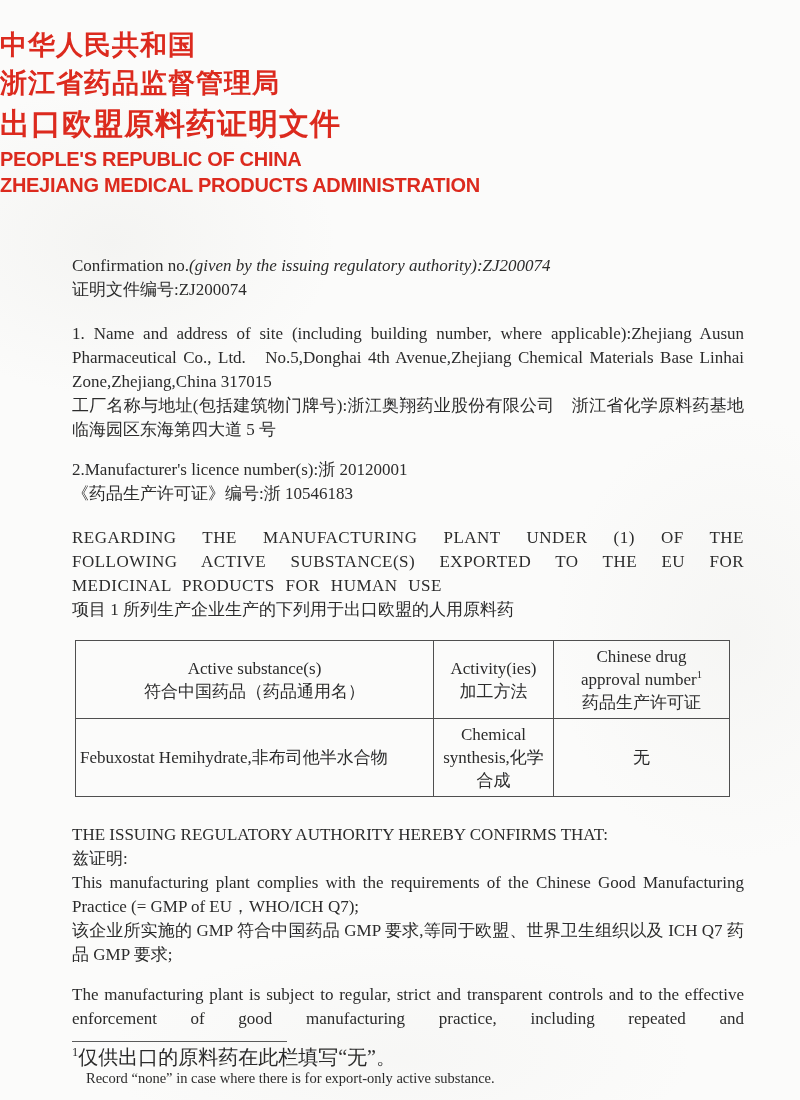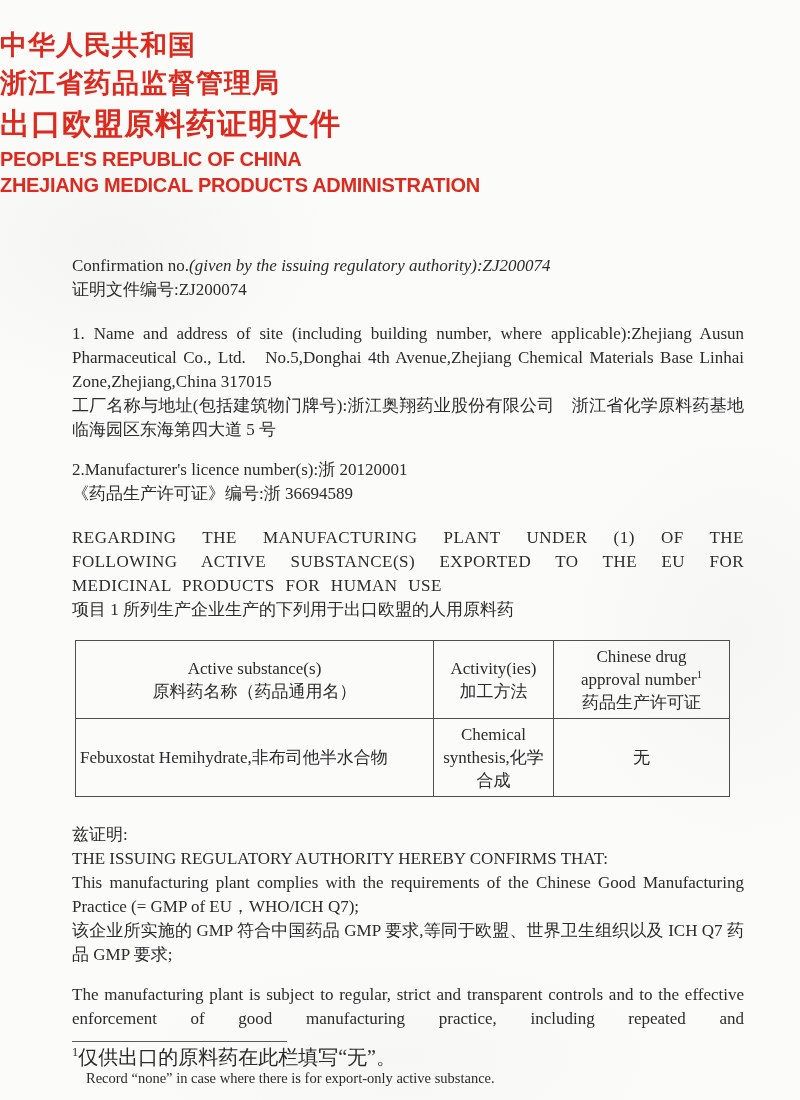--- a/index.html
+++ b/index.html
@@ -98,61 +98,61 @@
       <div>证明文件编号:ZJ200074</div>
     </div>
 
     <div class="p-site">
       <div>1. Name and address of site (including building number, where applicable):Zhejiang Ausun Pharmaceutical Co., Ltd.&nbsp;&nbsp;&nbsp;No.5,Donghai 4th Avenue,Zhejiang Chemical Materials Base Linhai Zone,Zhejiang,China 317015</div>
       <div>工厂名称与地址(包括建筑物门牌号):浙江奥翔药业股份有限公司　浙江省化学原料药基地临海园区东海第四大道 5 号</div>
     </div>
 
     <div class="p-licence">
       <div>2.Manufacturer's licence number(s):浙 20120001</div>
-      <div>《药品生产许可证》编号:浙 36694589</div>
+      <div>《药品生产许可证》编号:浙 10546183</div>
     </div>
 
     <div class="p-regarding">
       <div class="caps-line">REGARDING THE MANUFACTURING PLANT UNDER (1) OF THE FOLLOWING ACTIVE SUBSTANCE(S) EXPORTED TO THE EU FOR MEDICINAL PRODUCTS FOR HUMAN USE</div>
       <div>项目 1 所列生产企业生产的下列用于出口欧盟的人用原料药</div>
     </div>
 
     <table class="substance-table">
       <colgroup>
         <col class="col-substance">
           <col class="col-activity">
           <col class="col-approval">
       </colgroup>
       <tbody>
         <tr class="row-h">
           <th>
             <div>Active substance(s)</div>
-            <div>原料药名称（药品通用名）</div>
+            <div>符合中国药品（药品通用名）</div>
           </th>
           <th>
             <div>Activity(ies)</div>
             <div>加工方法</div>
           </th>
           <th>
             <div>Chinese drug</div>
             <div><span>approval number</span><sup class="fn-mark">1</sup></div>
             <div>药品生产许可证</div>
           </th>
         </tr>
         <tr class="row-h">
           <td class="cell-substance">Febuxostat Hemihydrate,非布司他半水合物</td>
           <td>Chemical synthesis,化学合成</td>
           <td>无</td>
         </tr>
       </tbody>
     </table>
 
     <div class="p-confirms">
+      <div>THE ISSUING REGULATORY AUTHORITY HEREBY CONFIRMS THAT:</div>
       <div>兹证明:</div>
-      <div>THE ISSUING REGULATORY AUTHORITY HEREBY CONFIRMS THAT:</div>
       <div>This manufacturing plant complies with the requirements of the Chinese Good Manufacturing Practice (= GMP of EU，WHO/ICH Q7);</div>
       <div>该企业所实施的 GMP 符合中国药品 GMP 要求,等同于欧盟、世界卫生组织以及 ICH Q7 药品 GMP 要求;</div>
     </div>
 
     <div class="p-controls">
       <div>The manufacturing plant is subject to regular, strict and transparent controls and to the effective enforcement of good manufacturing practice, including repeated and</div>
     </div>
 
     <div class="footnote">
       <hr class="footnote-rule">

